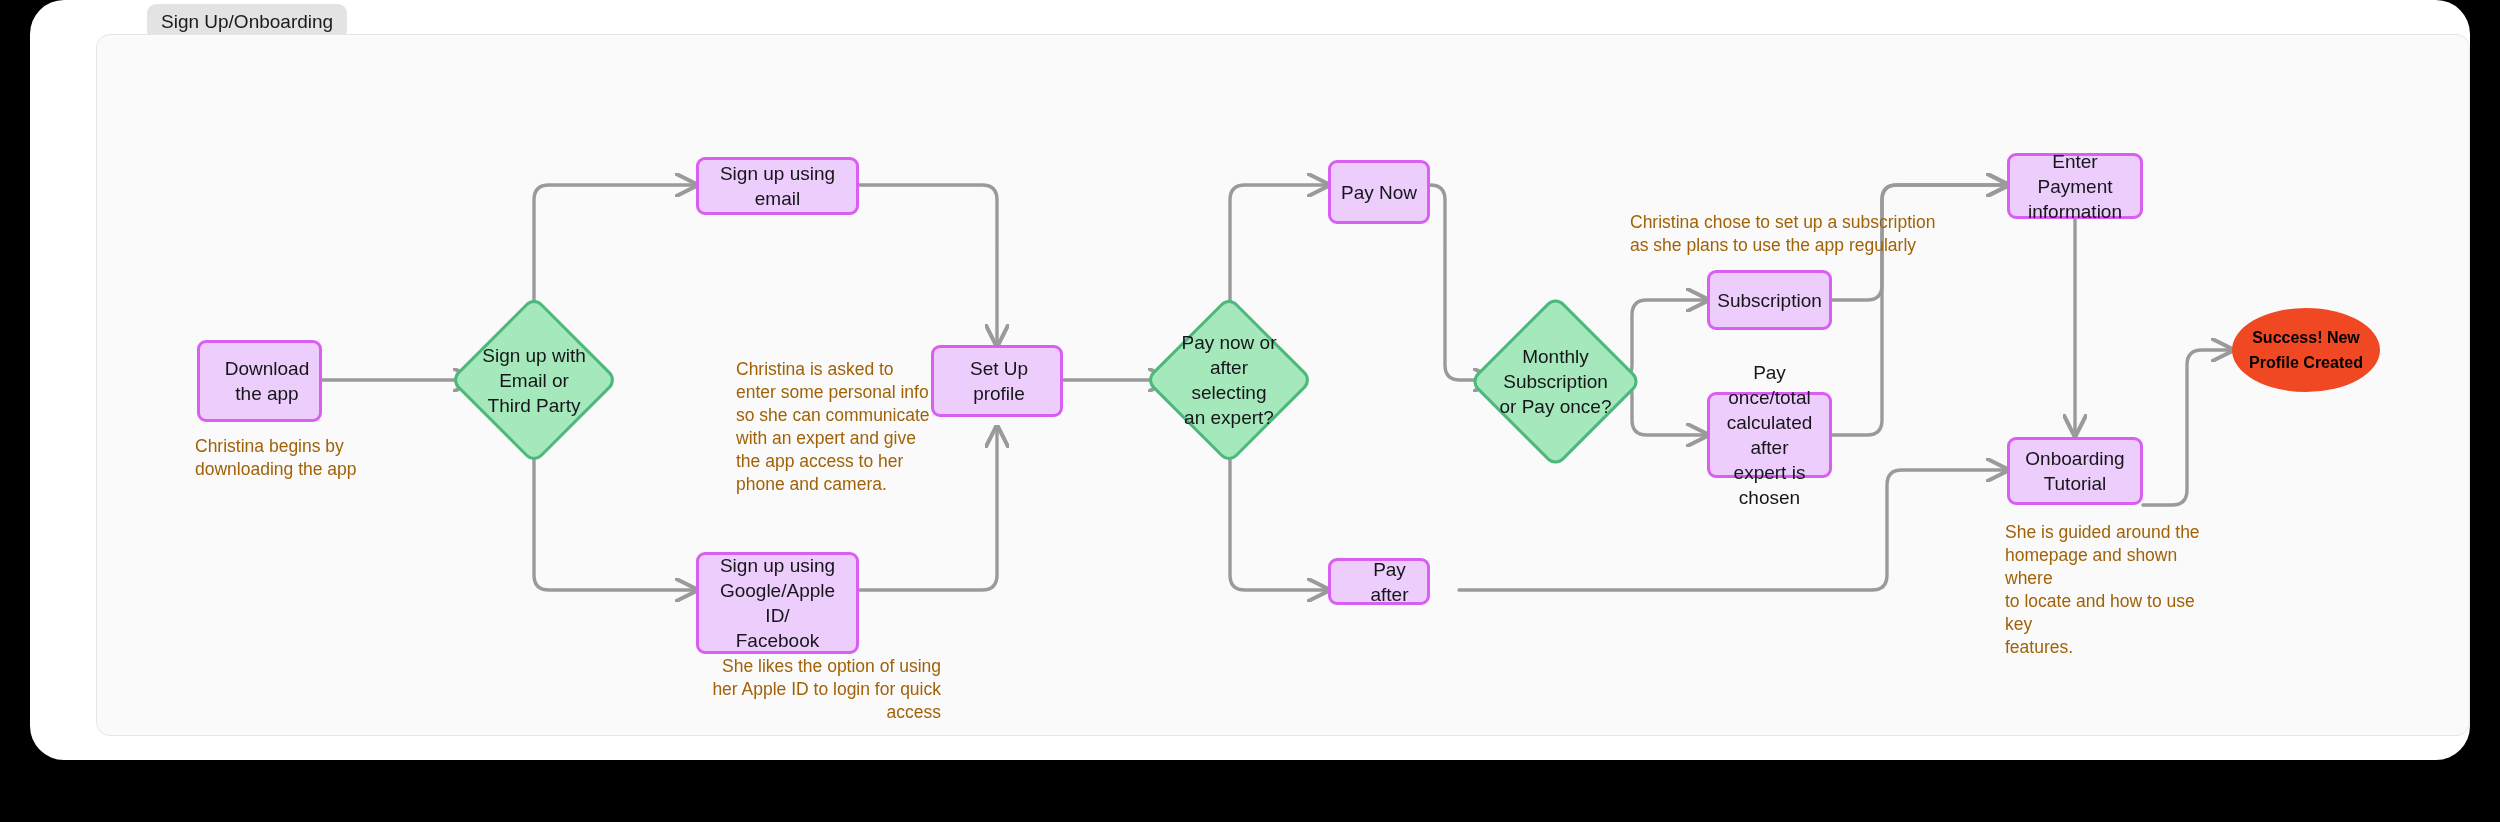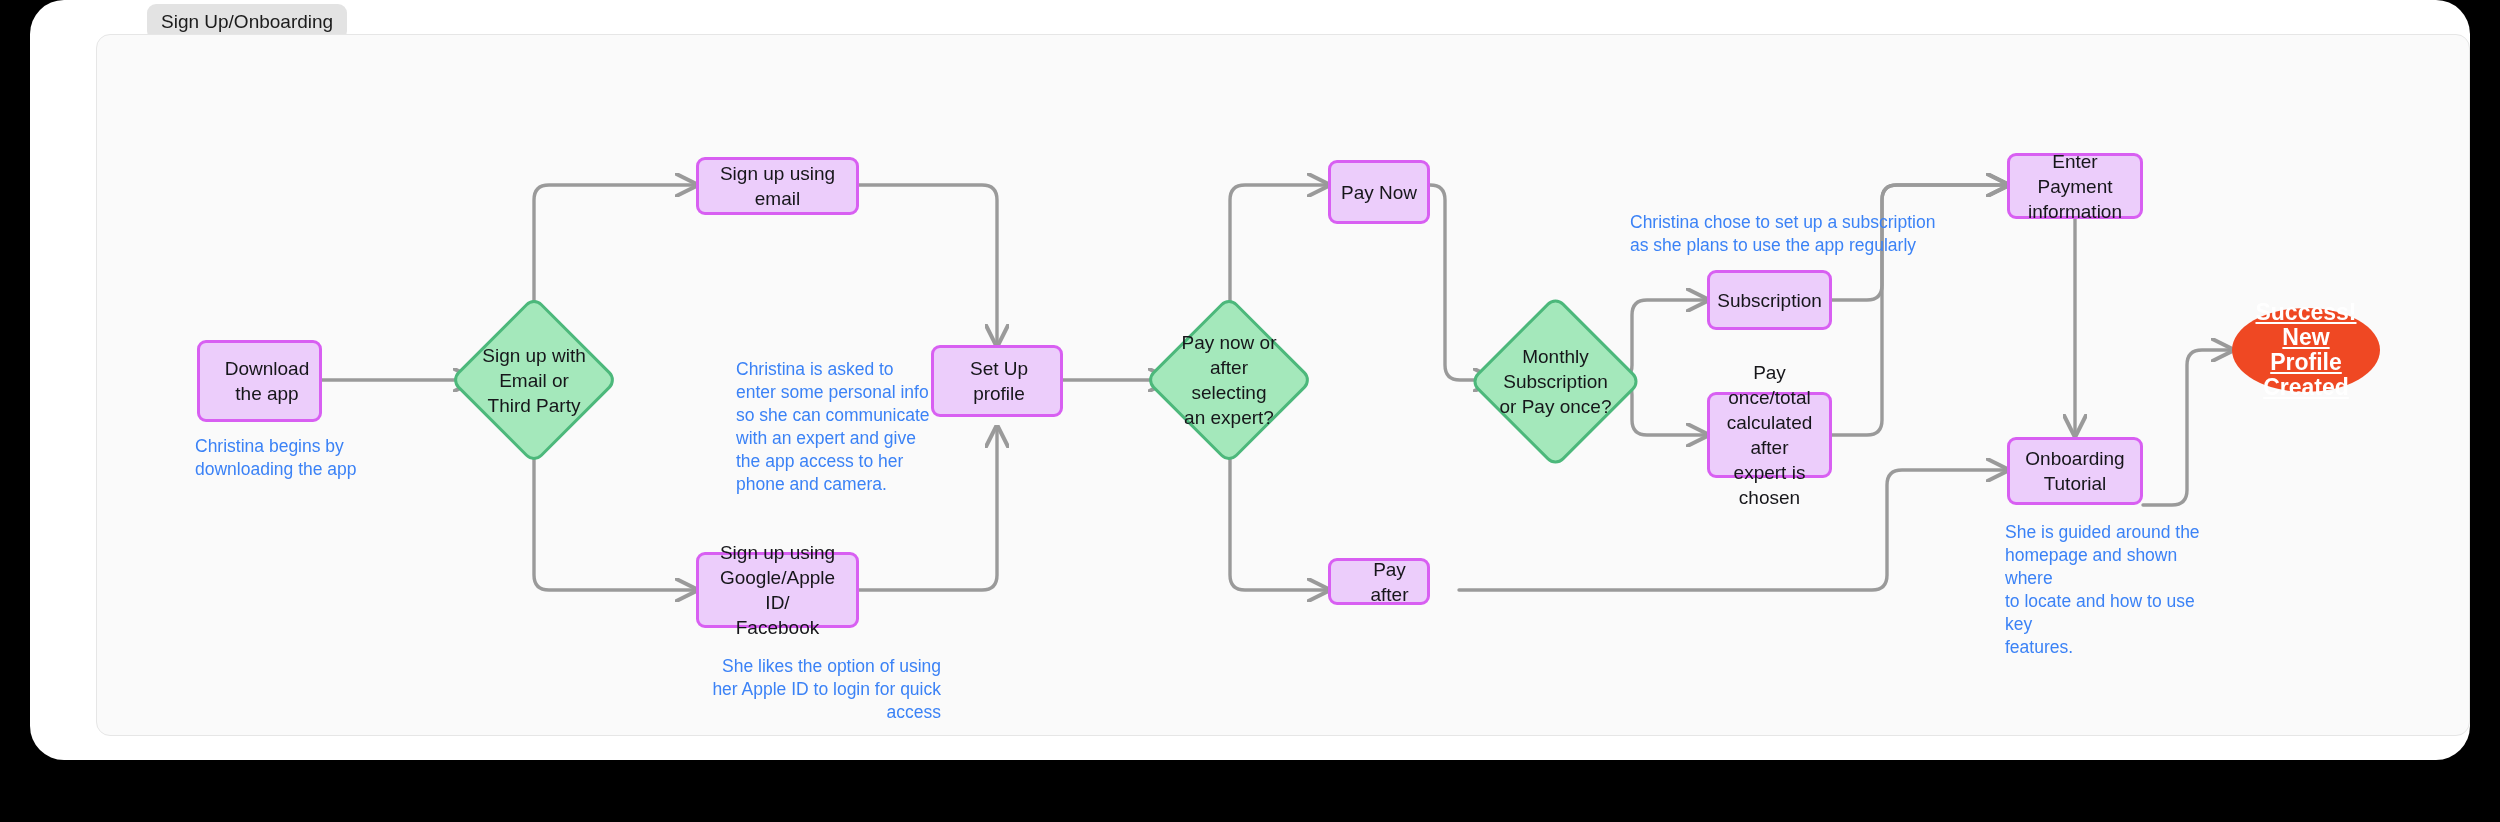--- a/index.html
+++ b/index.html
@@ -39,24 +39,24 @@
   .diamond .dshape{
     position:absolute;left:0;top:0;width:100%;height:100%;
     background:#a4e8bb;border:3px solid #4cb87b;
     border-radius:12px;
     transform:rotate(45deg);
     box-sizing:border-box;
   }
   .diamond .dtext{position:relative;z-index:2;width:96%;}
   .ellipse{
     background:#ef4823;border-radius:50%;
-    color:#ffffff;font-size:23px;line-height:25px;font-weight:700;text-decoration:underline;
+    color:#000000;font-size:16px;line-height:25px;font-weight:700;
   }
   .note{
-    position:absolute;color:#3b82f6;font-size:17.5px;line-height:23px;
+    position:absolute;color:#a16207;font-size:17.5px;line-height:23px;
     text-align:left;white-space:pre-line;
   }
 </style>
 </head>
 <body>
 
 <div id="root">
   <div id="device">
 
     <div id="tab">Sign Up/Onboarding</div>
@@ -114,21 +114,21 @@
         <div class="dshape"></div>
         <span class="dtext" style="white-space:pre-line;">Sign up with
 Email or
 Third Party</span>
       </div>
 
       <div class="node box" style="left:599px;top:122px;width:163px;height:58px;">
         <span style="white-space:pre-line;">Sign up using email</span>
       </div>
 
-      <div class="node box" style="left:599px;top:517px;width:163px;height:76px;">
+      <div class="node box" style="left:599px;top:517px;width:163px;height:102px;">
         <span style="white-space:pre-line;">Sign up using
 Google/Apple ID/
 Facebook</span>
       </div>
 
       <div class="node box" style="left:834px;top:310px;width:132px;height:72px;padding-left:12px;">
         <span style="white-space:pre-line;">Set Up profile</span>
       </div>
 
       <div class="node diamond" style="left:1072px;top:285px;width:120px;height:120px;text-align:center;">

